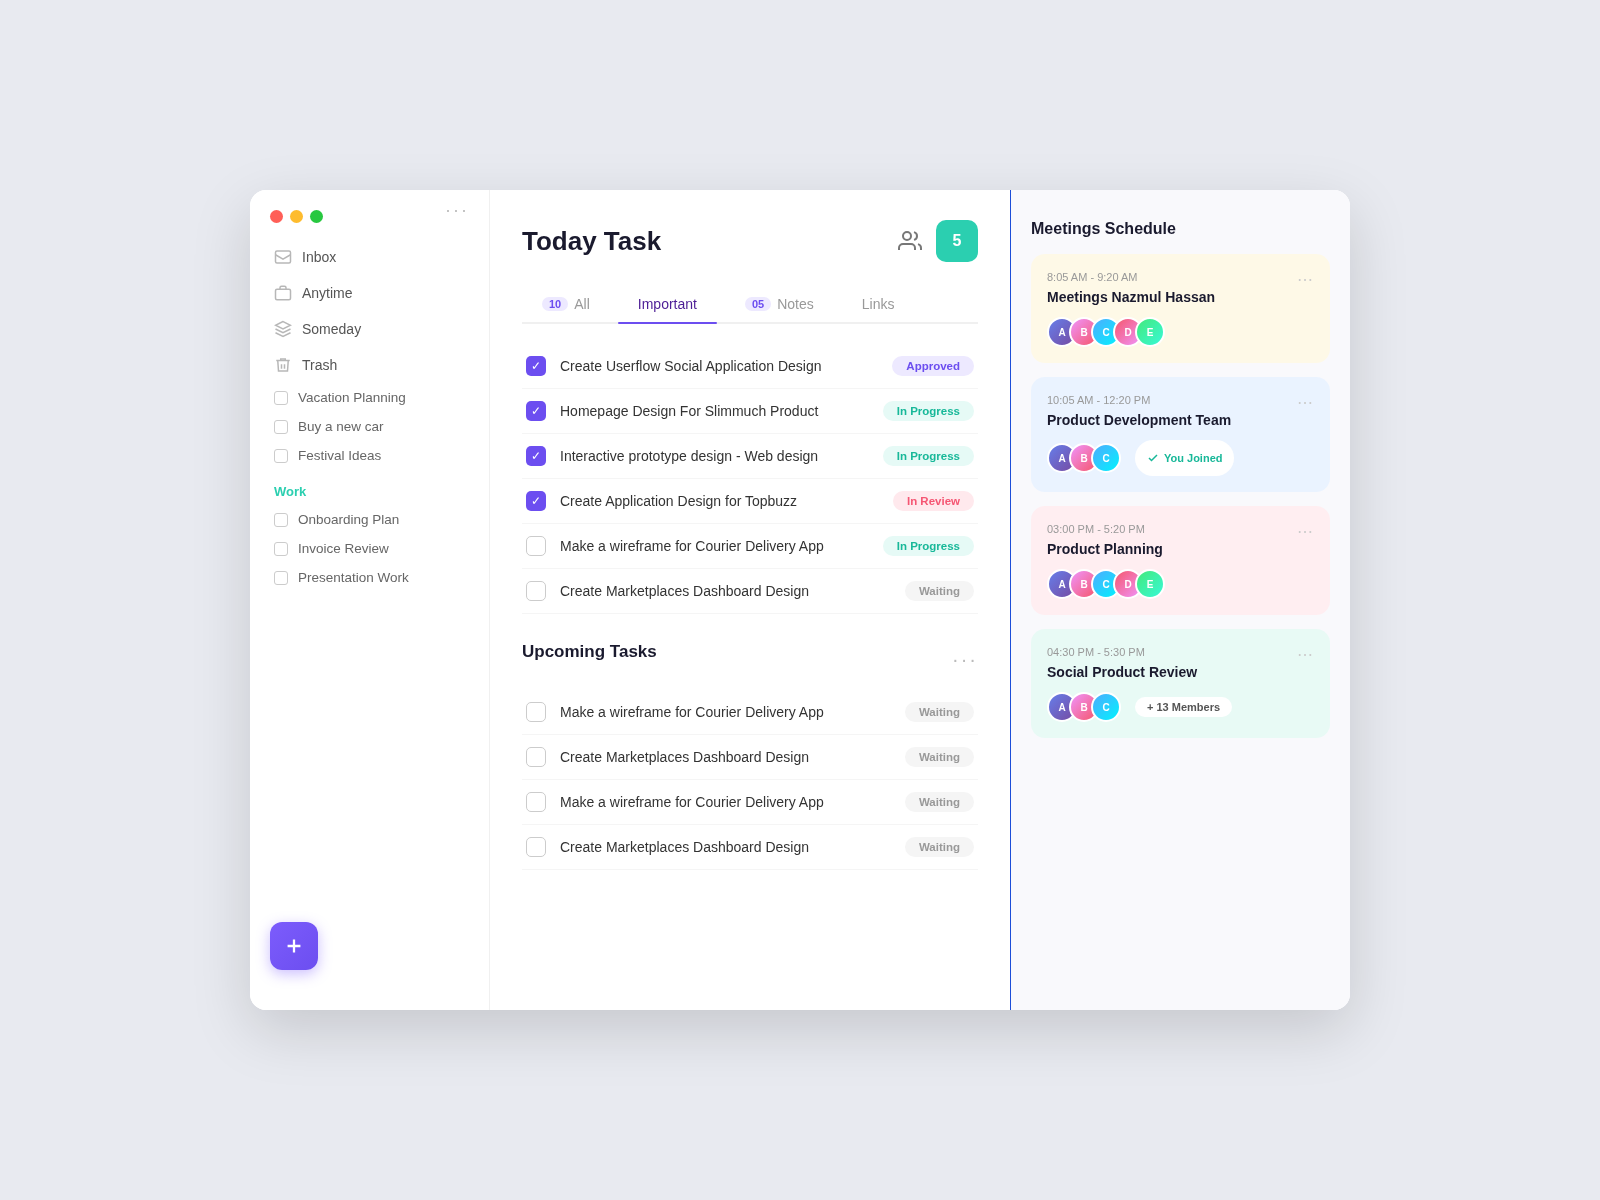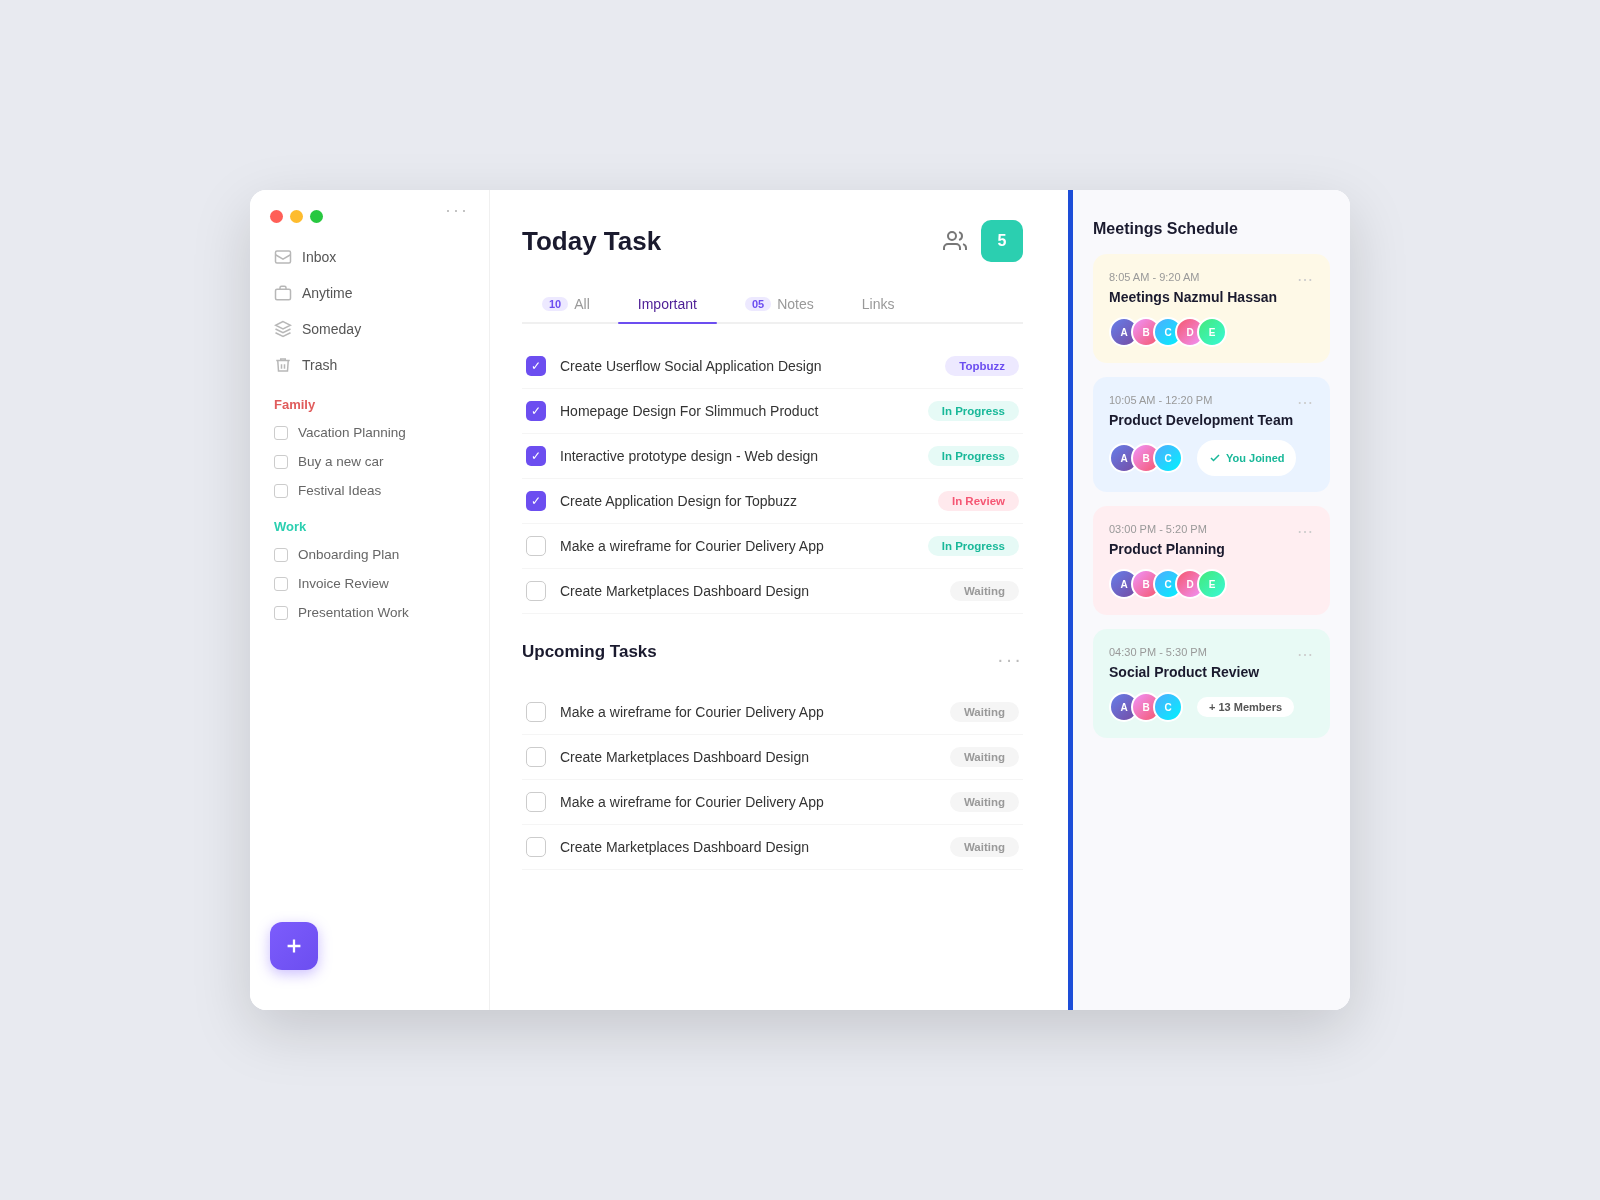--- a/index.html
+++ b/index.html
@@ -224,26 +224,25 @@
     .badge-waiting { background: #f5f5f5; color: #999; }
     .upcoming-header {
       display: flex;
       align-items: center;
       justify-content: space-between;
       margin-bottom: 14px;
     }
     .dots-menu { color: #bbb; font-size: 20px; letter-spacing: 2px; cursor: pointer; }
     
     .right-panel {
-      width: 282px;
+      width: 340px;
       background: #f9f9fc;
       padding: 30px 20px;
-      border-left: 5px solid #1d4ed8;
+      border-left: 1px solid #1d4ed8;
       overflow-y: auto;
-      margin-left: 13px;
     }
     .meetings-title {
       font-size: 16px;
       font-weight: 700;
       color: #1a1a2e;
       margin-bottom: 16px;
     }
     .meeting-card {
       border-radius: 14px;
       padding: 16px;
@@ -365,21 +364,20 @@
             <polyline points="3,6 5,6 21,6"></polyline>
             <path d="M19,6l-1,14H6L5,6"></path>
             <path d="M10,11v6"></path>
             <path d="M14,11v6"></path>
             <path d="M9,6V4h6v2"></path>
           </svg>
         <span>Trash</span>
       </div>
     </div>
 
-    <div class="sidebar-section-label family">Family</div>
     <div class="sidebar-list-item">
       <div class="sidebar-checkbox"></div>
       <span>Vacation Planning</span>
     </div>
     <div class="sidebar-list-item">
       <div class="sidebar-checkbox"></div>
       <span>Buy a new car</span>
     </div>
     <div class="sidebar-list-item">
       <div class="sidebar-checkbox"></div>
@@ -440,21 +438,21 @@
       </div>
     </div>
 
     <div class="task-list">
 
       <div class="task-row">
         <div class="task-check checked">
             <span class="checkmark">✓</span>
           </div>
         <span class="task-name">Create Userflow  Social Application Design</span>
-        <span class="status-badge badge-approved">Topbuzz</span>
+        <span class="status-badge badge-approved">Approved</span>
       </div>
 
       <div class="task-row">
         <div class="task-check checked">
             <span class="checkmark">✓</span>
           </div>
         <span class="task-name">Homepage Design For Slimmuch Product</span>
         <span class="status-badge badge-inprogress">In Progress</span>
       </div>
 

